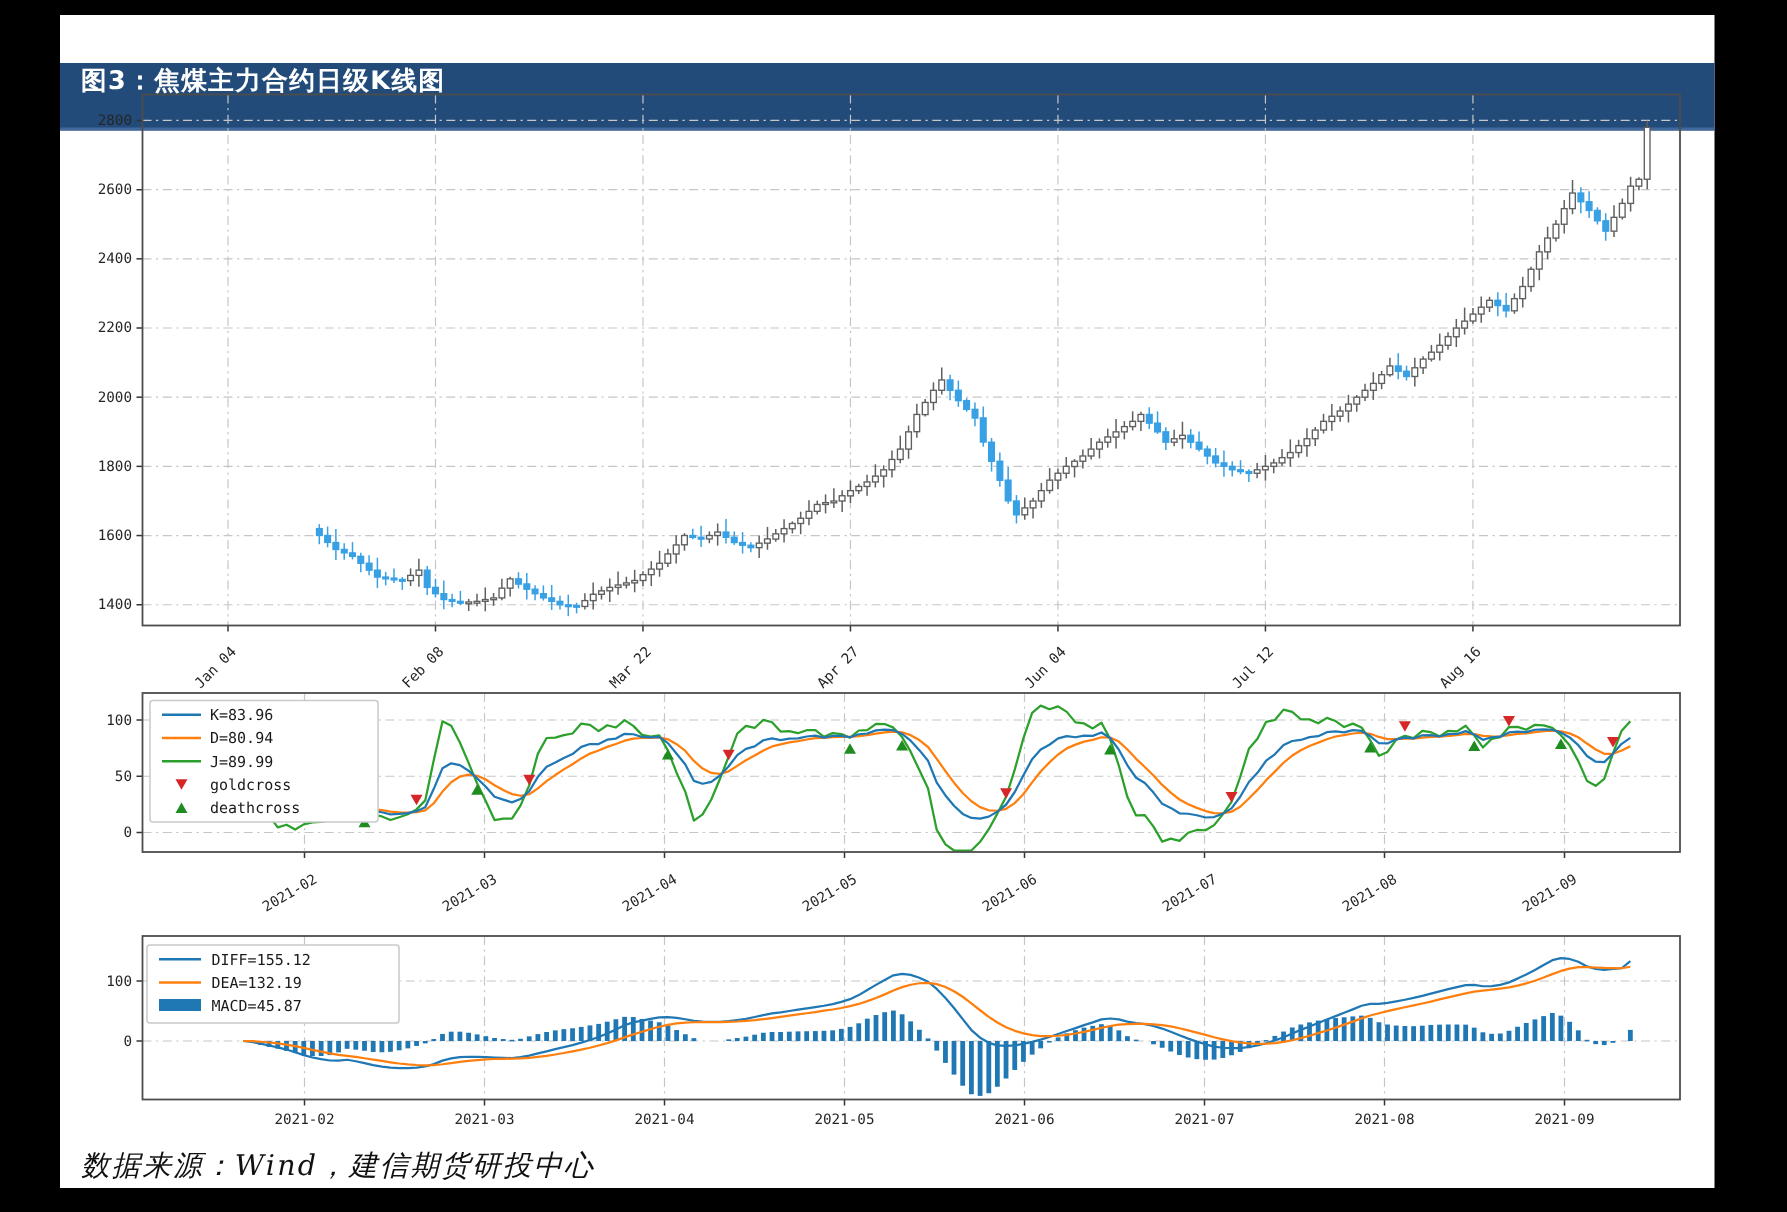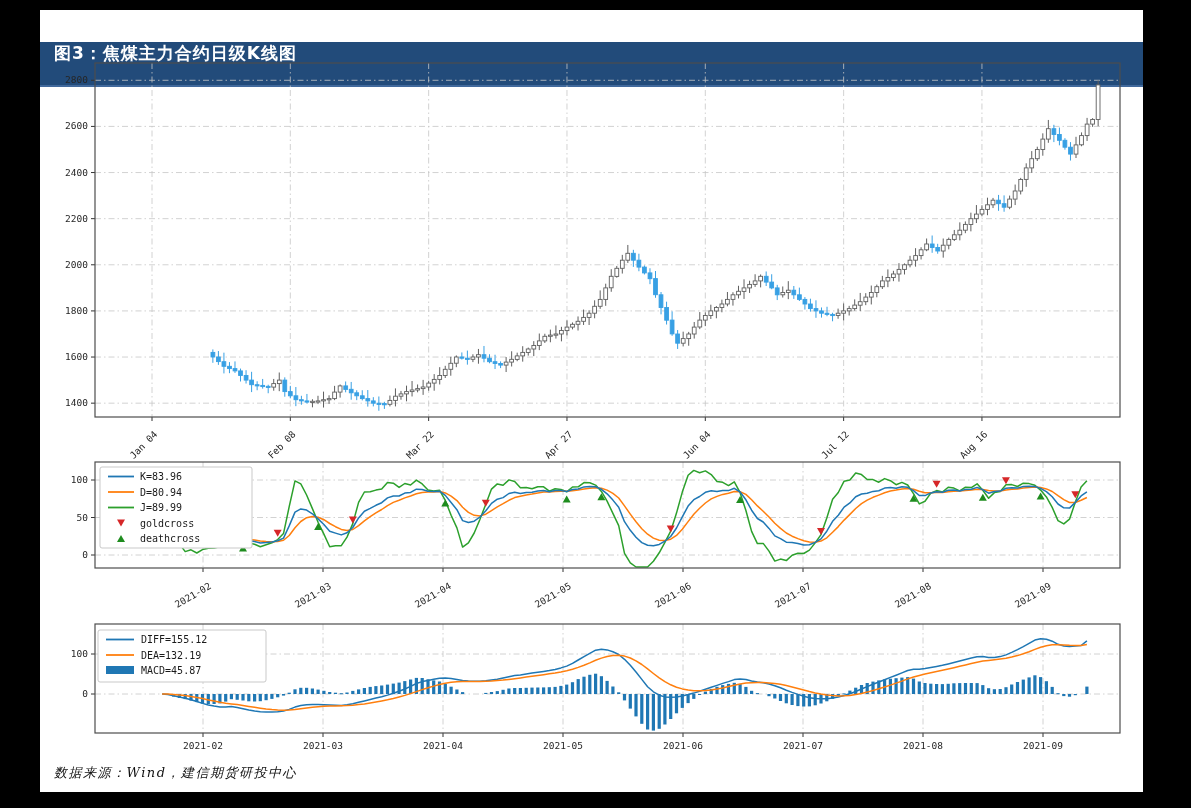--- a/index.html
+++ b/index.html
@@ -4,21 +4,21 @@
 <style>
   html,body{margin:0;padding:0;background:#000;}
   body{width:1191px;height:808px;position:relative;font-family:"DejaVu Sans",sans-serif;overflow:hidden;}
   .page{position:absolute;left:40px;top:10px;width:1103px;height:782px;background:#ffffff;}
   .header{position:absolute;left:0;top:0;width:1103px;height:45px;background:#224b7a;
           border-bottom:2px solid #41699c;box-sizing:border-box;display:flex;align-items:flex-start;margin-top:32px;}
   .header .title{color:#ffffff;font-weight:bold;font-size:17px;letter-spacing:1px;padding-left:14px;
           font-family:"DejaVu Sans",sans-serif;}
   .chart-area{position:absolute;left:0;top:45px;width:1103px;height:705px;}
   .chart-area svg{position:absolute;left:0;top:-45px;}
-  .footer{position:absolute;left:14px;top:754px;font-style:italic;font-size:13px;color:#111;
+  .footer{position:absolute;left:14px;top:754px;font-style:italic;font-size:19px;color:#111;
           font-family:"DejaVu Serif",serif;letter-spacing:1.5px;font-weight:500;}
 </style>
 </head>
 <body>
 
 <div class="page">
   <div class="header">
     <span class="title">图3：焦煤主力合约日级K线图</span>
   </div>
   <div class="chart-area">

